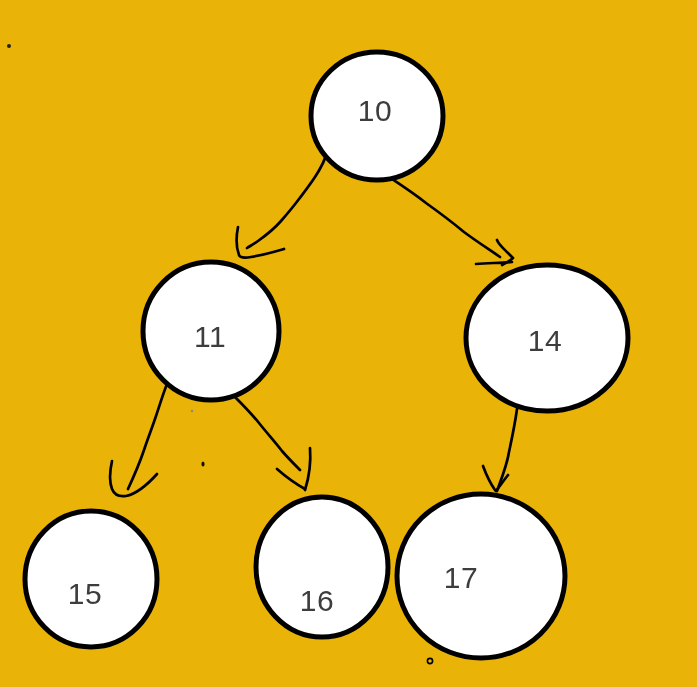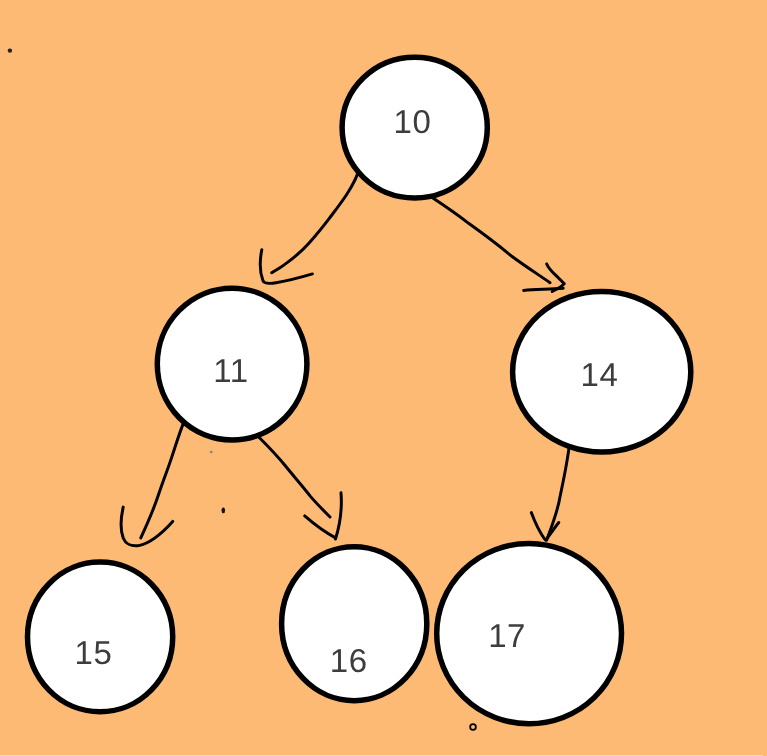--- a/index.html
+++ b/index.html
@@ -4,21 +4,21 @@
 <style>
   html, body {
     margin: 0;
     padding: 0;
     background: #ffffff;
   }
   .canvas {
     position: relative;
     width: 697px;
     height: 687px;
-    background: #fdba74;
+    background: #eab308;
     overflow: hidden;
     font-family: "Liberation Sans", sans-serif;
   }
   svg { display: block; }
   .node-circle {
     fill: #ffffff;
     stroke: #000000;
     stroke-width: 5;
   }
   .node-label {

